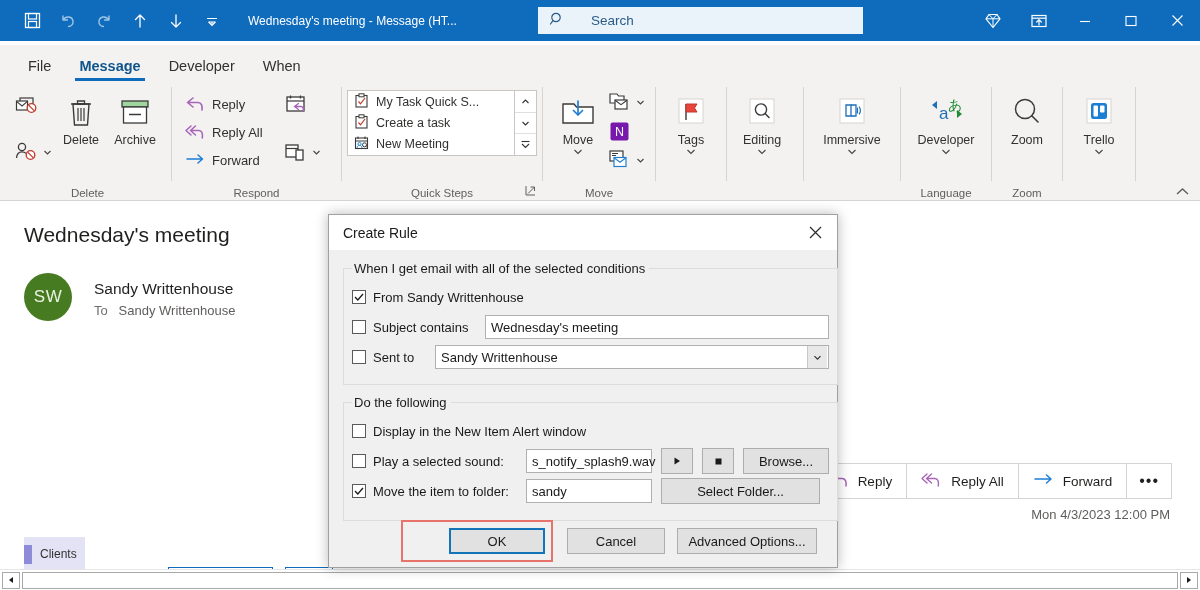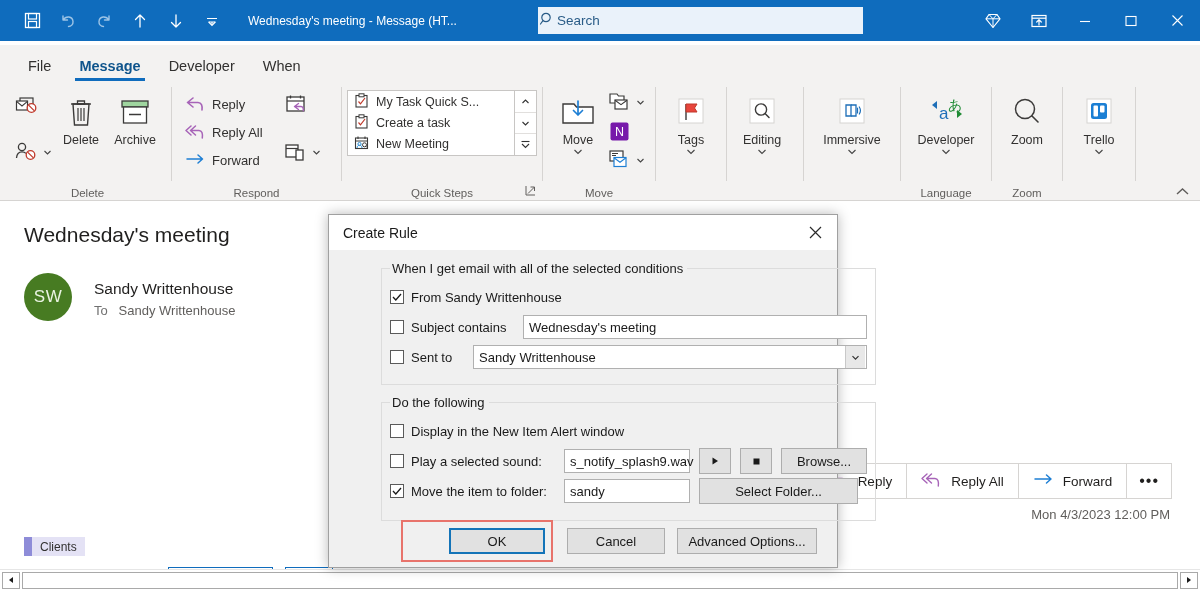--- a/index.html
+++ b/index.html
@@ -23,21 +23,21 @@
     color:#ffffff;
   }
   .qat-btn.dim { color:#9dc4e6; }
   .qat-btn svg { display:block; }
   .win-title {
     color:#ffffff; font-size:12px; margin-left:18px; white-space:nowrap;
   }
   .searchbox {
     position:absolute; left:538px; top:7px; width:325px; height:27px;
     background:#eaf2fa; border:1px solid #eaf2fa;
-    display:flex; align-items:center; gap:2px;
+    display:flex; align-items:center; padding-left:10px; gap:26px;
   }
   .searchbox .ph { color:#2a5c87; font-size:13.5px; }
   .tb-right { position:absolute; right:0; top:0; height:41px; display:flex; align-items:center; }
   .tb-icon { width:46px; height:41px; display:flex; align-items:center; justify-content:center; color:#fff; }
   .wctl { width:46px; height:41px; display:flex; align-items:center; justify-content:center; color:#fff; }
 
   
   .ribbon { position:absolute; left:0; top:45px; width:1200px; height:160px; background:#f3f2f1; }
   .tabs { display:flex; align-items:flex-end; height:36px; padding-left:16px; gap:4px; }
   .tab {
@@ -84,21 +84,21 @@
   .mail-subject { position:absolute; left:24px; top:22px; font-size:21px; color:#201f1e; }
   .avatar {
     position:absolute; left:24px; top:72px; width:48px; height:48px; border-radius:50%;
     background:#477b22; color:#eaf3e2; display:flex; align-items:center; justify-content:center;
     font-size:17px; letter-spacing:0.5px;
   }
   .from-name { position:absolute; left:94px; top:79px; font-size:15.5px; color:#201f1e; }
   .to-line { position:absolute; left:94px; top:102px; font-size:13px; color:#605e5c; }
   .to-line .to-lbl { color:#707070; }
   .category {
-    position:absolute; left:24px; top:336px; height:19px; display:flex; align-items:center;
+    position:absolute; left:24px; top:336px; height:34px; display:flex; align-items:center;
     background:#e4e2f5; font-size:12px; color:#323130; padding-right:8px;
   }
   .category .swatch { width:8px; height:19px; background:#8e8cd8; margin-right:8px; }
 
   .reply-row { position:absolute; left:16px; top:366px; display:flex; align-items:center; gap:12px; }
   .reply-row .lbl { font-size:13.5px; color:#3b3a39; }
   .sugg {
     border:1px solid #0f6cbd; color:#0f6cbd; font-size:13.5px;
     padding:7px 16px; background:#fff; white-space:nowrap;
   }
@@ -121,21 +121,21 @@
     position:absolute; left:328px; top:214px; width:510px; height:354px;
     background:#f0f0f0; border:1px solid #a0a0a0;
     box-shadow:0 0 12px rgba(0,0,0,0.28);
   }
   .dlg-title {
     height:36px; background:#ffffff; display:flex; align-items:center; justify-content:space-between;
     padding:0 6px 0 14px; border-bottom:1px solid #f0f0f0;
   }
   .dlg-title .t { font-size:14px; color:#1a1a1a; }
   .dlg-close { width:32px; height:30px; display:flex; align-items:center; justify-content:center; color:#2b2b2b; }
-  .dlg-body { padding:10px 14px 0 14px;margin-left:38px; }
+  .dlg-body { padding:10px 14px 0 14px; }
 
   fieldset.grp {
     border:1px solid #dcdcdc; border-top:1px solid #dcdcdc;
     margin:0 0 10px 0; padding:4px 8px 10px 8px;
   }
   fieldset.grp legend { font-size:13px; color:#1a1a1a; padding:0 4px 0 2px; }
 
   .row { display:flex; align-items:center; min-height:26px; margin:4px 0; }
   .cb { width:14px; height:14px; border:1px solid #5a5a5a; background:#fff; margin-right:7px;
         display:flex; align-items:center; justify-content:center; flex:none; }

